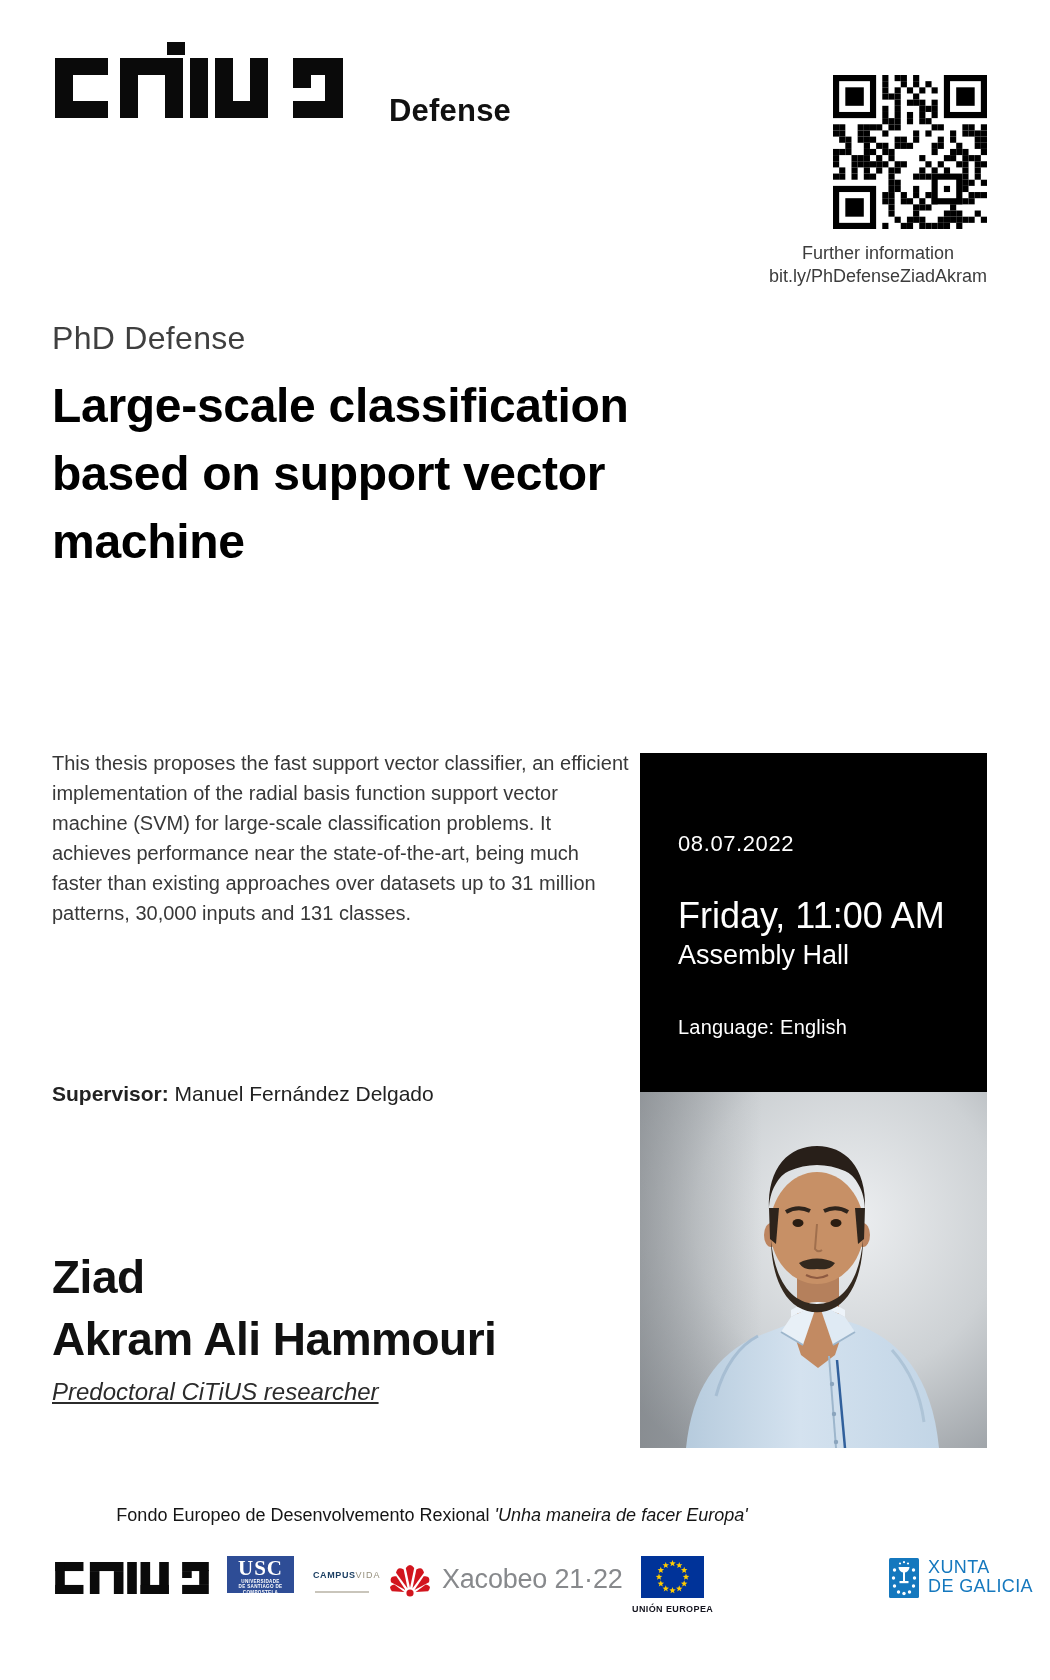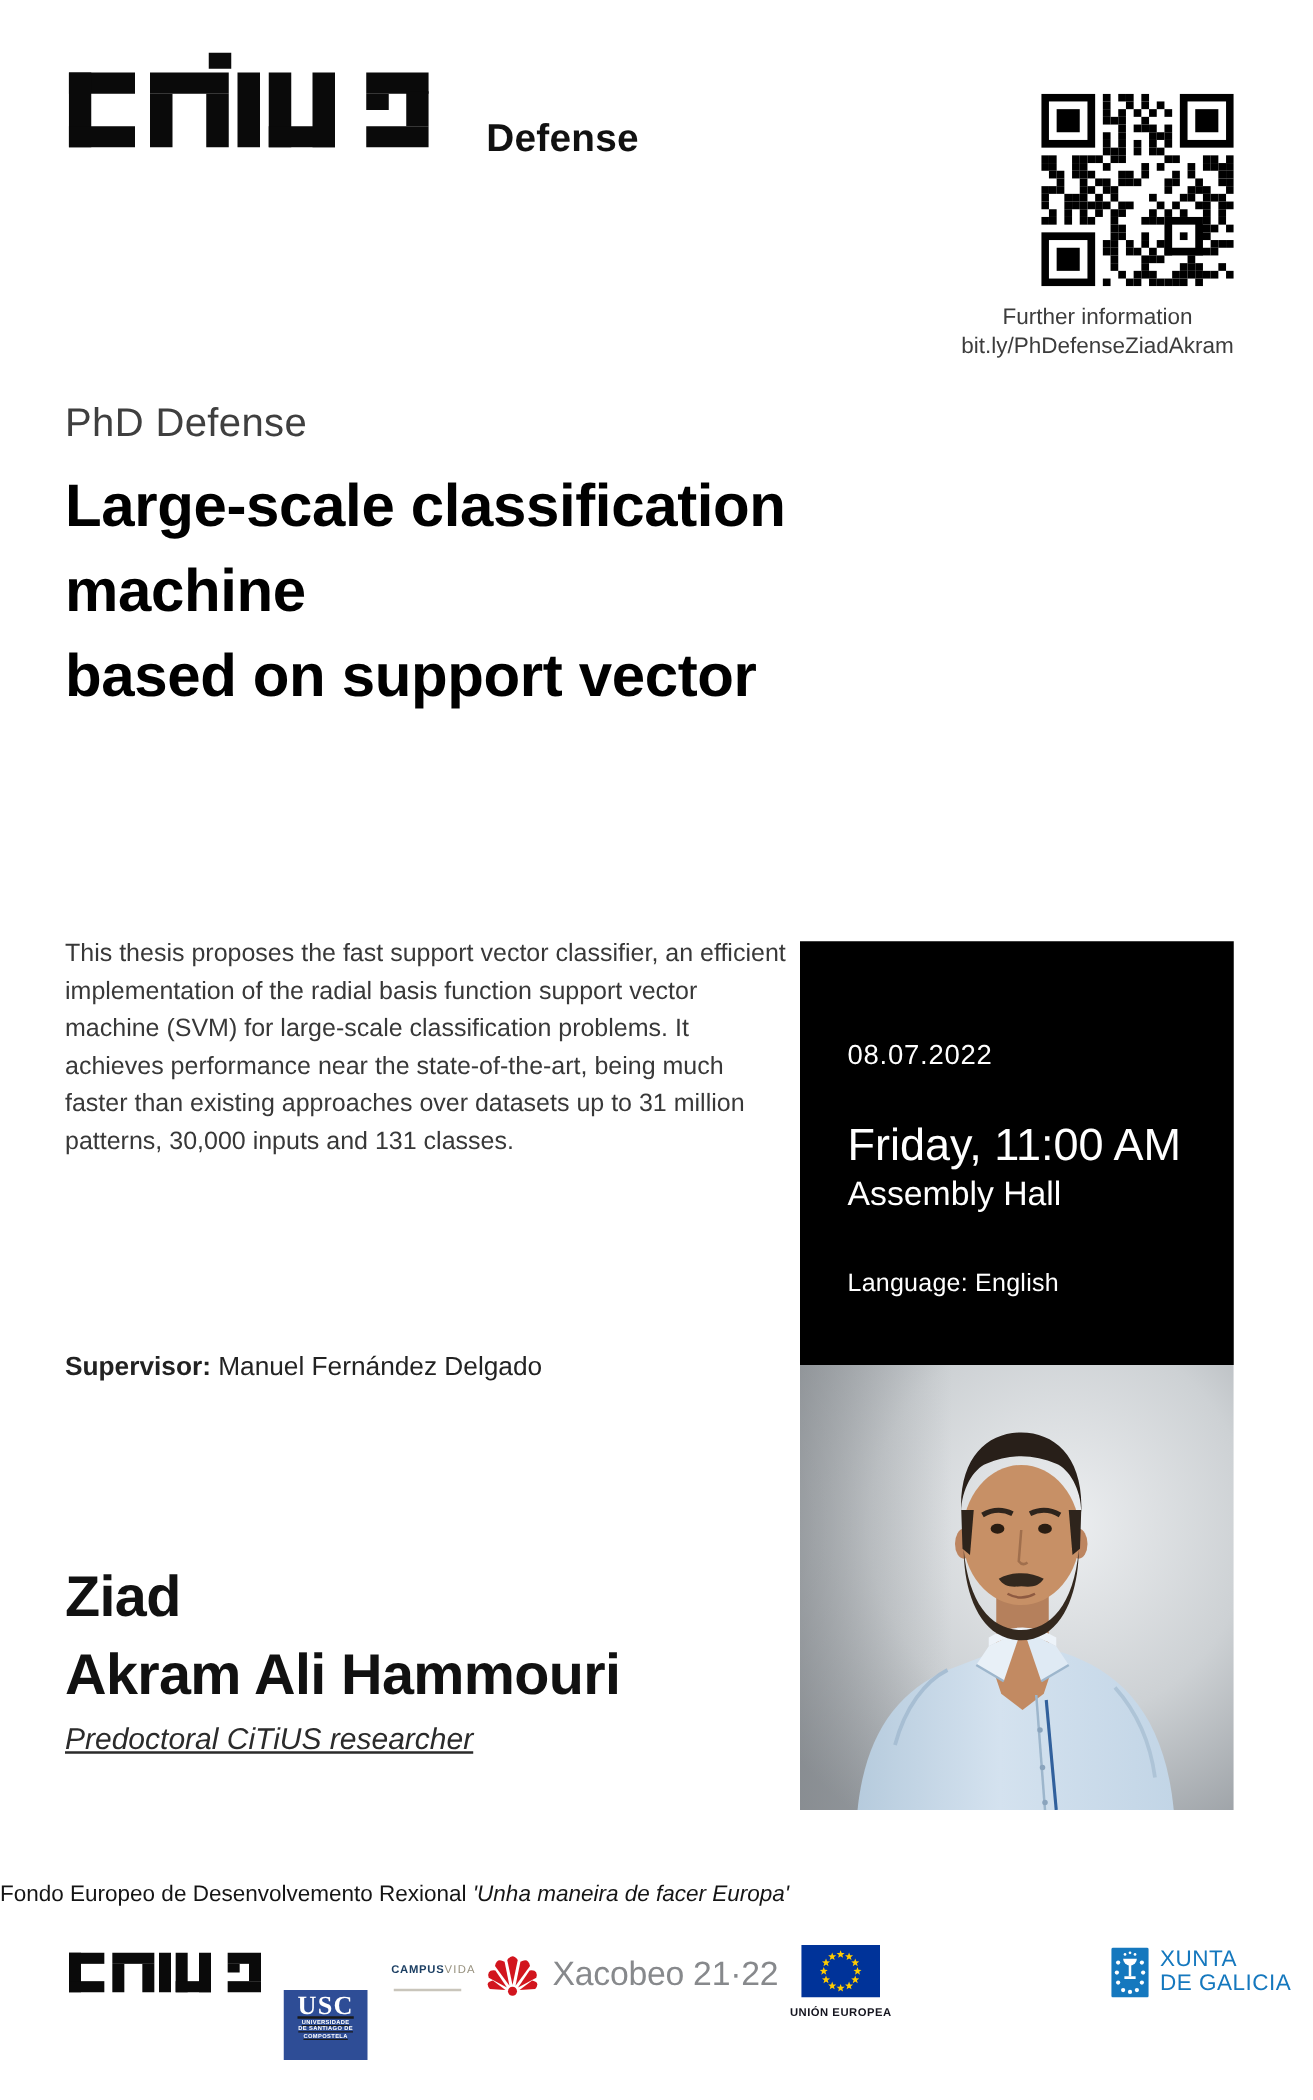--- a/index.html
+++ b/index.html
@@ -34,24 +34,24 @@
   #portrait{left:640px;top:1092px;width:347px;height:356px;}
 
   
   #supervisor{left:52px;top:1082px;font-size:21px;color:#222;}
   #supervisor b{font-weight:700;}
   #speaker-name{left:52px;top:1246px;font-size:46px;font-weight:700;line-height:62px;color:#111;letter-spacing:-.5px;}
   #speaker-name span{display:block;}
   #speaker-role{left:52px;top:1378px;font-size:24px;font-style:italic;color:#2b2b2b;text-decoration:underline;}
 
   
-  #funding{left:0;top:1505px;width:864px;font-size:18px;color:#151515;}
+  #funding{left:0;top:1505px;width:864px;text-align:center;font-size:18px;color:#151515;}
   #funding .motto{font-style:italic;}
   #logo-citius-footer{left:55px;top:1562px;}
-  #logo-usc{left:227px;top:1592px;width:67px;height:56px;background:#2e4d96;text-align:center;text-decoration:underline;}
+  #logo-usc{left:227px;top:1556px;width:67px;height:37px;background:#2e4d96;text-align:center;}
   #logo-usc .usc-acronym{display:block;font-family:"Liberation Serif",serif;font-weight:700;
        font-size:21px;color:#fff;line-height:22px;margin-top:1px;letter-spacing:1px;}
   #logo-usc .usc-name{display:block;font-size:4.6px;line-height:5.4px;color:#fff;font-weight:700;
        width:44px;margin:0 auto;letter-spacing:.3px;}
   #logo-campus{left:313px;top:1560px;width:60px;height:40px;}
   .campus-row{display:flex;align-items:center;height:30px;}
   .campus-left{font-size:9px;font-weight:700;color:#1c3f63;letter-spacing:.6px;}
   .campus-right{font-size:9px;font-weight:400;color:#96907d;letter-spacing:1px;}
   .campus-tagline{width:54px;height:2px;background:#c9c5bb;margin:1px 0 0 2px;}
   #logo-xacobeo{left:388px;top:1560px;display:flex;align-items:center;gap:10px;height:38px;}
@@ -322,22 +322,22 @@
       </g>
   </svg>
   <div id="qr-caption" class="abs">
     <div>Further information</div>
     <div class="url">bit.ly/PhDefenseZiadAkram</div>
   </div>
 
   <div id="kicker" class="abs">PhD Defense</div>
   <div id="title" class="abs">
     <span>Large-scale classification</span>
+    <span>based on support vector</span>
     <span>machine</span>
-    <span>based on support vector</span>
   </div>
 
   <div id="abstract" class="abs">This thesis proposes the fast support vector classifier, an efficient implementation of the radial basis function support vector machine (SVM) for large-scale classification problems. It achieves performance near the state-of-the-art, being much faster than existing approaches over datasets up to 31 million patterns, 30,000 inputs and 131 classes.</div>
 
   <div id="event-box" class="abs">
     <div class="abs event-date">08.07.2022</div>
     <div class="abs event-daytime">Friday, 11:00 AM</div>
     <div class="abs event-venue">Assembly Hall</div>
     <div class="abs event-lang">Language: English</div>
   </div>

